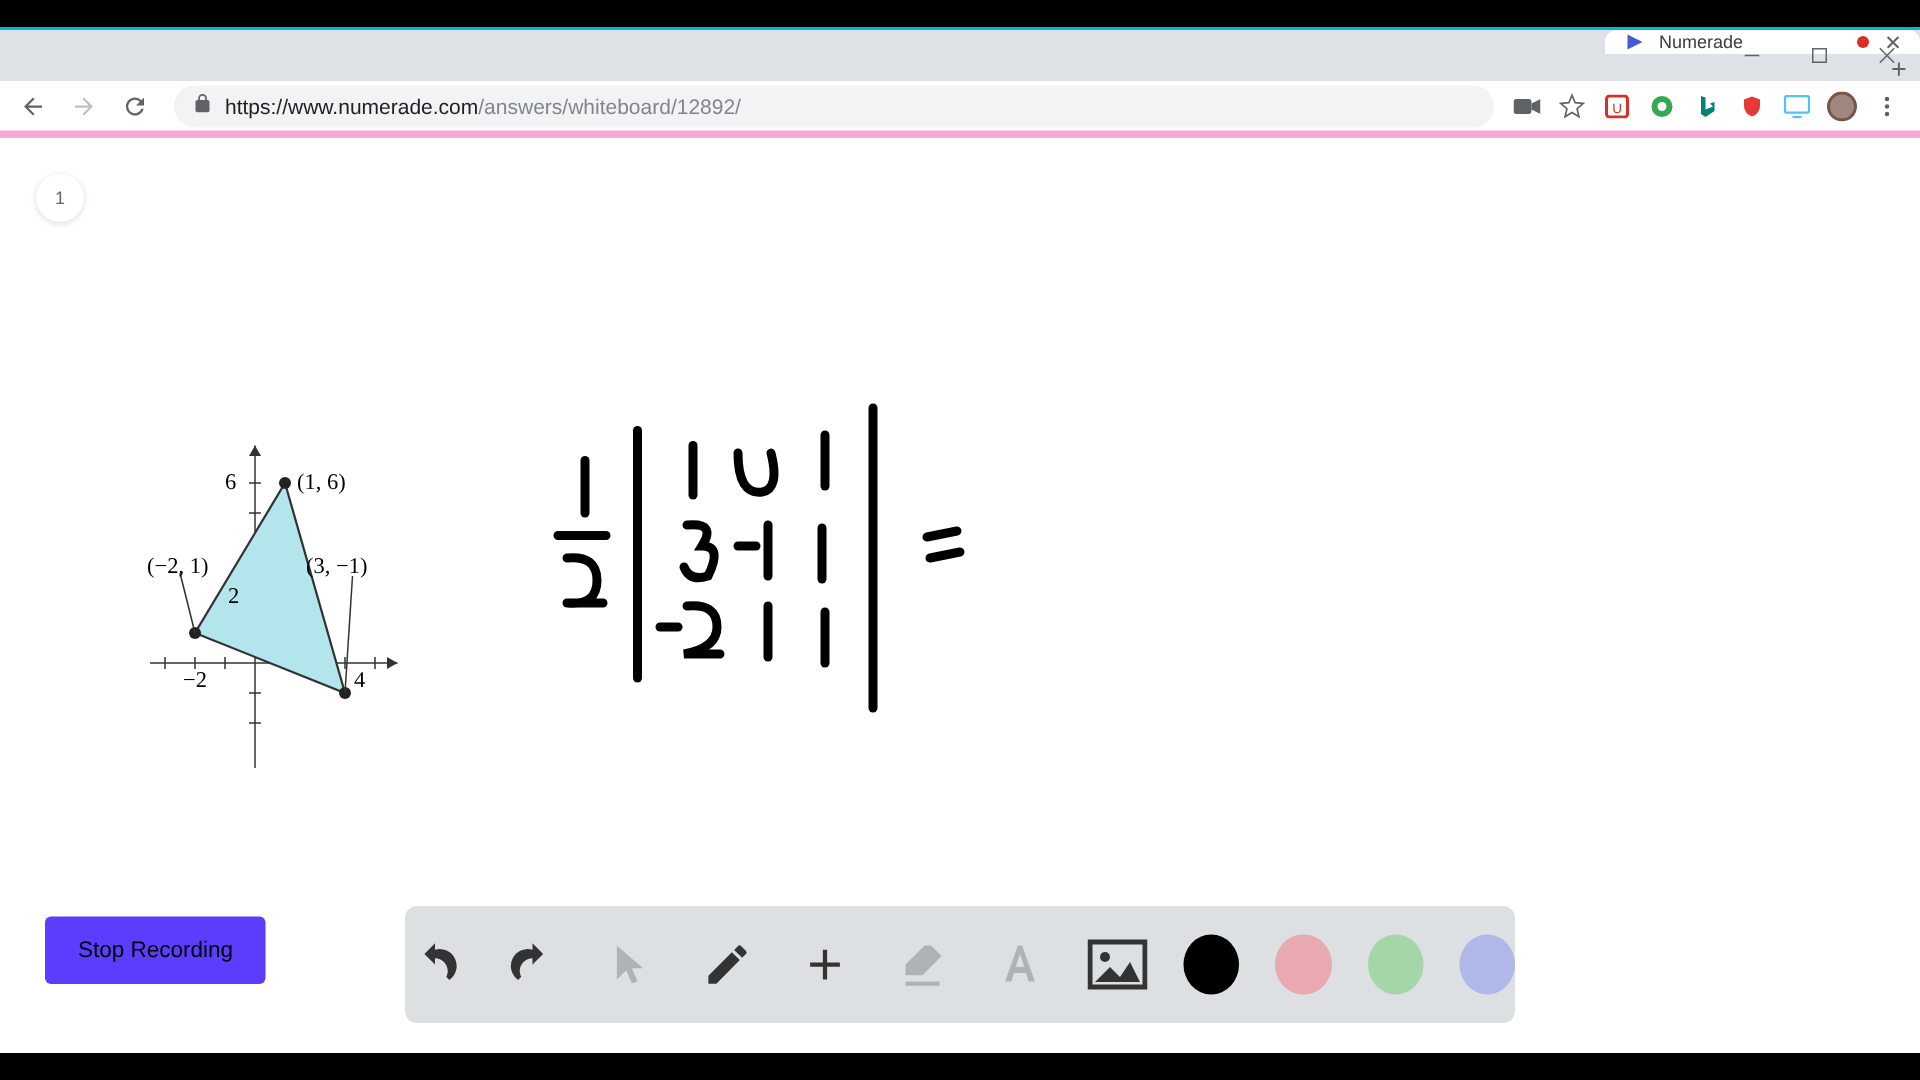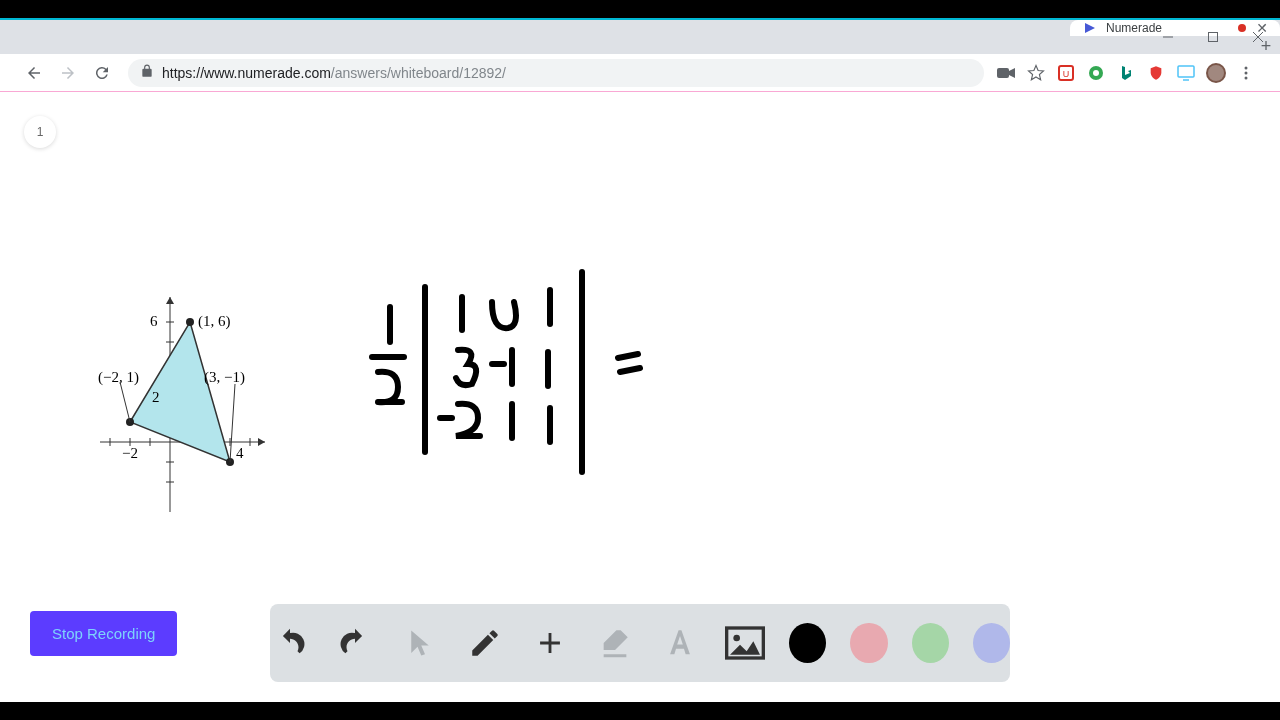--- a/index.html
+++ b/index.html
@@ -10,33 +10,33 @@
   .titlebar-accent { height: 2px; background: #00b8d4; }
   .tab-strip { height: 34px; background: #dee1e6; display: flex; align-items: flex-end; position: relative; flex-direction: column; }
   .tab { background: #fff; height: 32px; display: flex; align-items: center; padding: 0 10px 0 12px; border-radius: 8px 8px 0 0; margin-left: 8px; min-width: 210px; gap: 8px; }
   .tab-favicon { width: 16px; height: 16px; display: flex; align-items: center; justify-content: center; }
   .tab-title { flex: 1; color: #3c4043; font-size: 12px; white-space: nowrap; overflow: hidden; }
   .tab-rec { width: 8px; height: 8px; border-radius: 50%; background: #d93025; }
   .tab-close { width: 16px; height: 16px; display: flex; align-items: center; justify-content: center; color: #5f6368; cursor: pointer; font-size: 14px; }
   .new-tab { width: 28px; height: 28px; display: flex; align-items: center; justify-content: center; color: #5f6368; font-size: 18px; margin-left: 8px; cursor: pointer; }
   .win-controls { position: absolute; right: 0; top: 0; height: 34px; display: flex; }
   .win-btn { width: 45px; display: flex; align-items: center; justify-content: center; color: #5f6368; }
-  .omnibox-row { height: 38px; background: #fff; display: flex; align-items: center; padding: 0 20px; gap: 6px; border-bottom: 1px solid #f9a8d4; }
+  .omnibox-row { height: 38px; background: #fff; display: flex; align-items: center; padding: 0 8px; gap: 6px; border-bottom: 5px solid #f9a8d4; }
   .nav-btn { width: 28px; height: 28px; display: flex; align-items: center; justify-content: center; color: #5f6368; cursor: pointer; border-radius: 50%; }
   .nav-btn.disabled { color: #bdc1c6; }
   .omnibox { flex: 1; height: 28px; background: #f1f3f4; border-radius: 14px; display: flex; align-items: center; padding: 0 12px; gap: 8px; margin: 0 6px; }
   .omnibox .lock { color: #5f6368; }
   .url { color: #202124; font-size: 14px; }
   .url .path { color: #80868b; }
   .ext-icons { display: flex; align-items: center; gap: 10px; margin-right: 4px; }
   .ext { width: 20px; height: 20px; display: flex; align-items: center; justify-content: center; font-size: 14px; }
   .content { position: absolute; top: 74px; left: 0; right: 0; bottom: 0; background: #fff; }
   .slide-badge { position: absolute; top: 24px; left: 24px; width: 32px; height: 32px; border-radius: 50%; background: #fff; box-shadow: 0 1px 4px rgba(0,0,0,0.15); display: flex; align-items: center; justify-content: center; color: #666; font-size: 12px; }
   .whiteboard-svg { position: absolute; top: 0; left: 0; }
-  .stop-btn { position: absolute; left: 30px; bottom: 46px; background: #5c3cff; color: #7dd3fc; border: none; padding: 14px 22px; font-size: 15px; border-radius: 4px; cursor: pointer; }
+  .stop-btn { position: absolute; left: 30px; bottom: 46px; background: #5c3cff; color: #000000; border: none; padding: 14px 22px; font-size: 15px; border-radius: 4px; cursor: pointer; }
   .toolbar { position: absolute; left: 50%; transform: translateX(-50%); bottom: 20px; width: 740px; height: 78px; background: #dce0e3; border-radius: 8px; display: flex; align-items: center; justify-content: center; gap: 24px; }
   .tool { width: 44px; height: 44px; display: flex; align-items: center; justify-content: center; cursor: pointer; color: #333; }
   .tool.disabled { color: #aeb3b7; }
   .color-swatch { width: 40px; height: 40px; border-radius: 50%; cursor: pointer; }
 </style>
 </head>
 <body>
 
 <div class="letterbox-top"></div>
 <div class="letterbox-bottom"></div>

